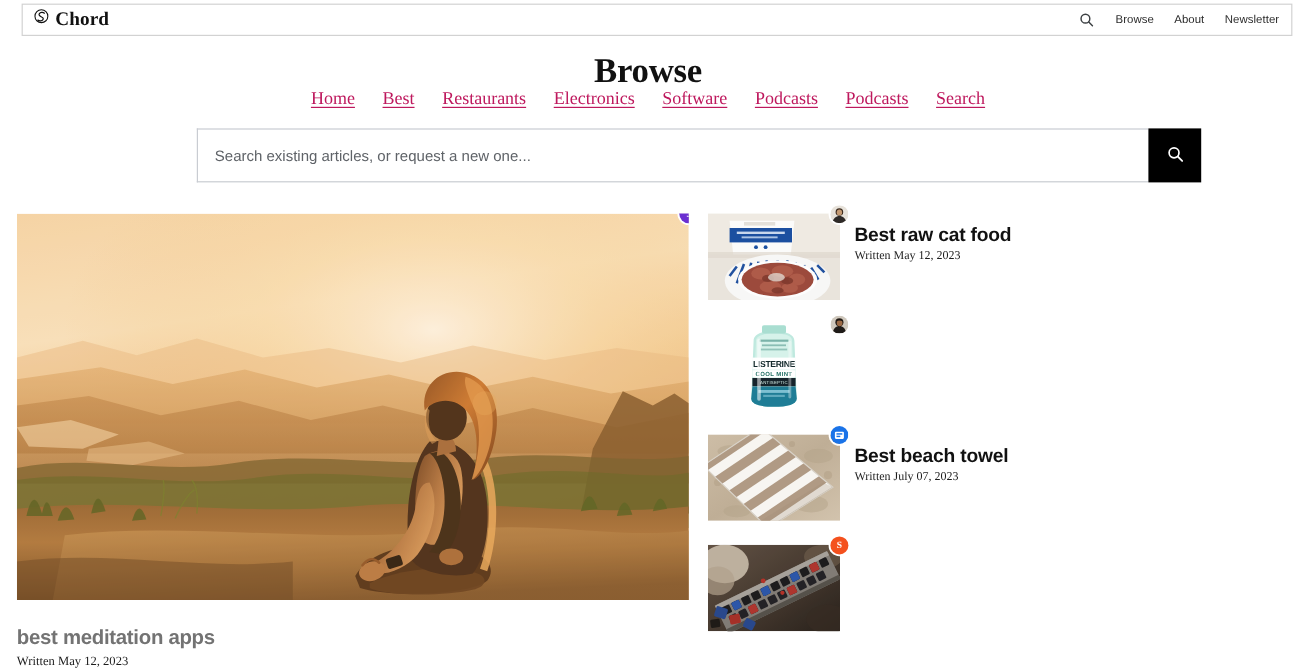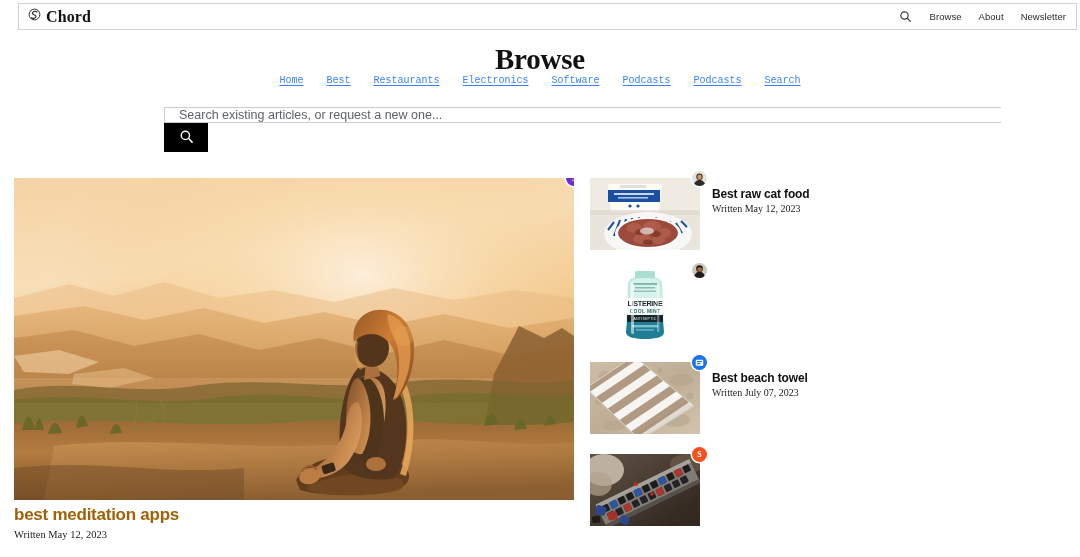--- a/index.html
+++ b/index.html
@@ -84,37 +84,36 @@
   .catnav {
     position: absolute;
     top: 75px;
     left: 0;
     width: 1080px;
     display: flex;
     justify-content: center;
     gap: 23px;
   }
   .catnav-link {
-    font-family: Liberation Mono, monospace;
-    font-size: 10px;
-    color: #3b82f6;
+    font-family: Liberation Serif, serif;
+    font-size: 15px;
+    color: #be185d;
     text-decoration: underline;
     text-underline-offset: 2px;
     white-space: nowrap;
   }
 
   
   .searchrow {
     position: absolute;
     left: 164px;
     top: 107px;
     width: 837px;
     height: 45px;
     display: flex;
-    flex-direction: column;
   }
   .search-input {
     flex: 1;
     height: 45px;
     border: 1px solid #c9ccd2;
     border-right: none;
     background: #fff;
     font-family: "Liberation Sans", sans-serif;
     font-size: 12.5px;
     color: #3c4043;
@@ -171,24 +170,24 @@
     height: 16px;
     right: -8px;
     top: -8px;
     background: #6b2fd1;
     color: #fff;
     font-size: 8px;
     font-weight: bold;
     font-family: "Liberation Serif", serif;
   }
   .hero-title {
-    margin-top: 5px;
+    margin-top: 22px;
     font-size: 17px;
     font-weight: bold;
-    color: #a16207;
+    color: #737373;
     letter-spacing: -0.25px;
     line-height: 1.15;
   }
   .hero-meta {
     margin-top: 4px;
     font-family: "Liberation Serif", serif;
     font-size: 10.5px;
     color: #1c1c1c;
   }
 
@@ -219,21 +218,21 @@
     object-fit: cover;
   }
   .row-avatar {
     width: 15px;
     height: 15px;
     right: -7px;
     top: -7px;
   }
   .row-text { padding-top: 9px; }
   .row-title {
-    font-size: 12px;
+    font-size: 16px;
     font-weight: bold;
     color: #111;
     letter-spacing: -0.15px;
     line-height: 1.2;
   }
   .row-meta {
     margin-top: 2px;
     font-family: "Liberation Serif", serif;
     font-size: 10px;
     color: #1c1c1c;

